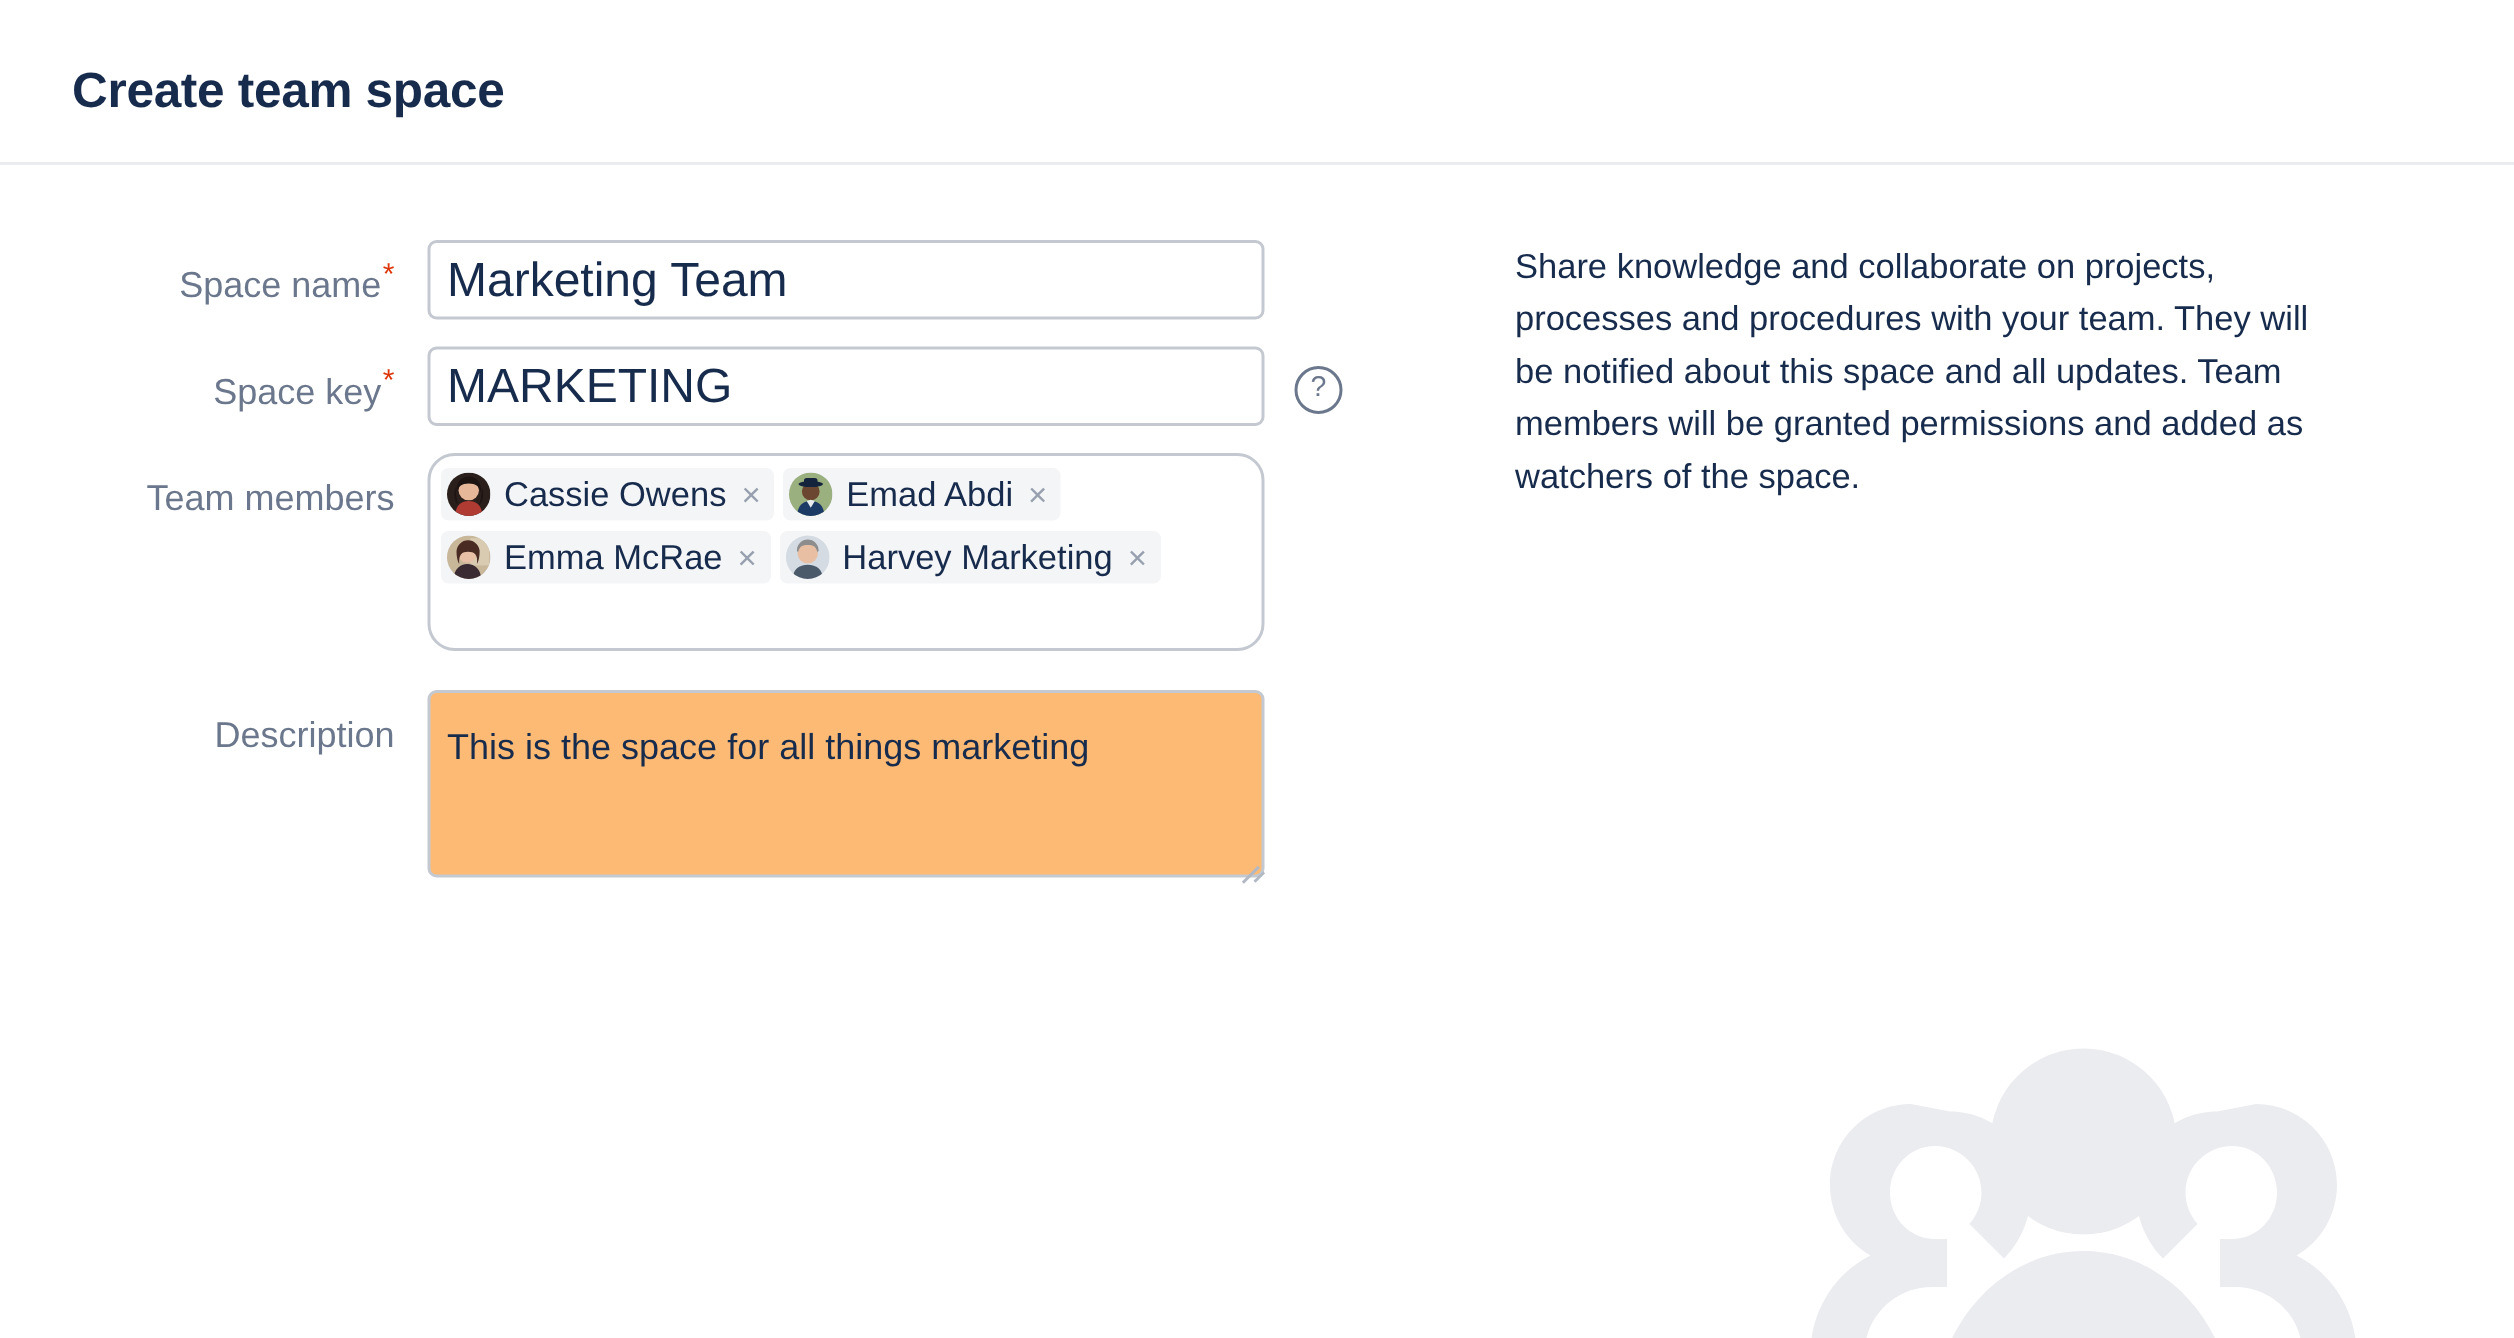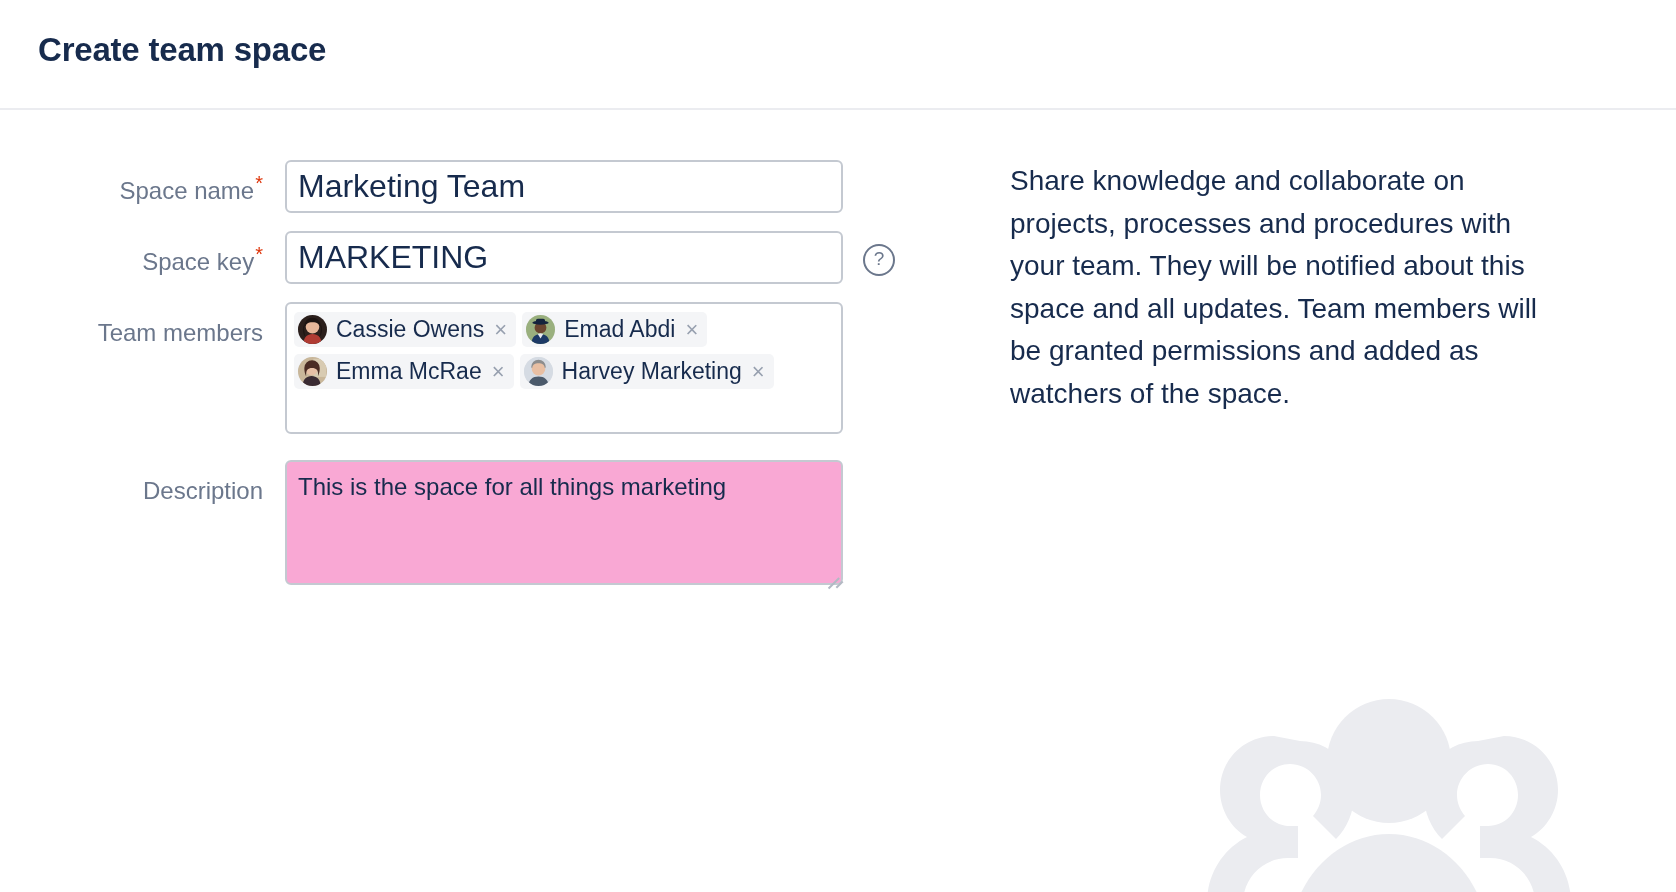--- a/index.html
+++ b/index.html
@@ -21,21 +21,21 @@
     height: 110px;
     box-sizing: border-box;
     padding: 30px 0 0 38px;
     border-bottom: 2px solid #EBECF0;
   }
   .dialog-title {
     font-size: 33px;
     font-weight: bold;
     color: #172B4D;
     letter-spacing: -0.2px;
-    margin: 0;
+    margin: 10px;
     line-height: 1.2;
   }
 
   
   .dialog-body {
     position: relative;
     height: 866px;
     box-sizing: border-box;
     display: flex;
     border-bottom: 2px solid #4c1d95;
@@ -117,21 +117,21 @@
     font-weight: normal;
     cursor: pointer;
     user-select: none;
   }
 
   
   .chips-field {
     width: 558px;
     box-sizing: border-box;
     border: 2px solid #C4C9D1;
-    border-radius: 6px;
+    border-radius: 18px;
     background: #ffffff;
     padding: 8px 7px 9px 7px;
     min-height: 132px;
     display: flex;
     flex-wrap: wrap;
     align-content: flex-start;
     gap: 7px 6px;
   }
   .chip {
     display: inline-flex;
@@ -169,25 +169,25 @@
     user-select: none;
   }
 
   
   .desc-area {
     width: 558px;
     height: 125px;
     box-sizing: border-box;
     border: 2px solid #C4C9D1;
     border-radius: 6px;
-    background: #f9a8d4;
+    background: #fdba74;
     font-family: "Liberation Sans", sans-serif;
     font-size: 24px;
     color: #172B4D;
-    padding: 9px 11px;
+    padding: 21px 11px;
     resize: none;
     outline: none;
     line-height: 1.35;
     display: block;
   }
   .resize-grip {
     position: absolute;
     right: 4px;
     bottom: 5px;
     width: 16px;
@@ -208,21 +208,21 @@
   .info-title {
     font-size: 29px;
     font-weight: bold;
     color: #172B4D;
     margin: 0 0 24px 0;
     letter-spacing: -0.2px;
     position: relative;
     z-index: 2;
   }
   .info-text {
-    font-size: 28px;
+    font-size: 23px;
     line-height: 1.52;
     color: #172B4D;
     margin: 0;
     max-width: 540px;
     position: relative;
     z-index: 2;
   }
   .people-illustration {
     position: absolute;
     right: 52px;

